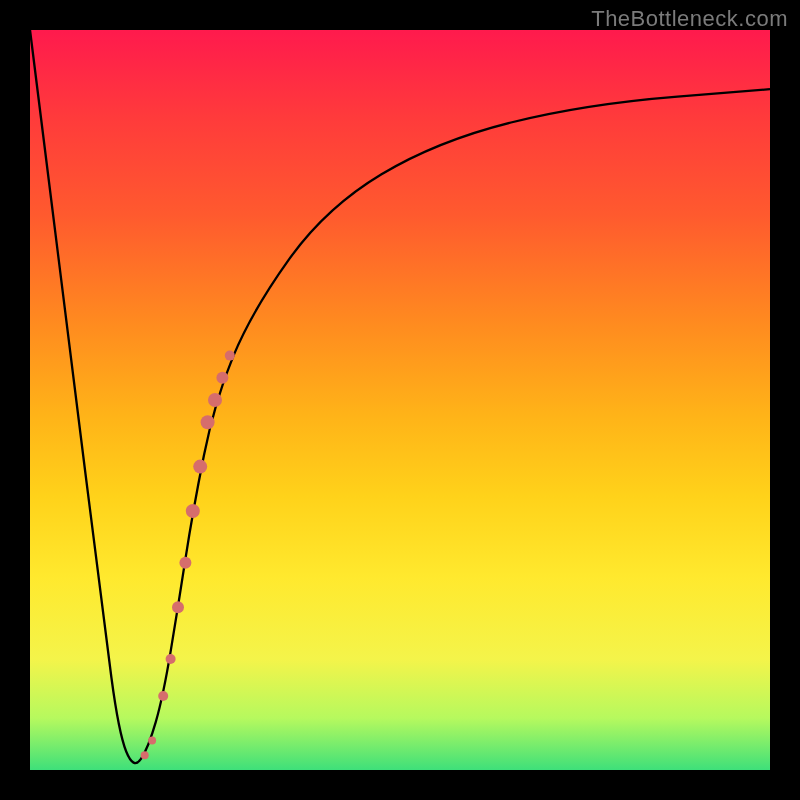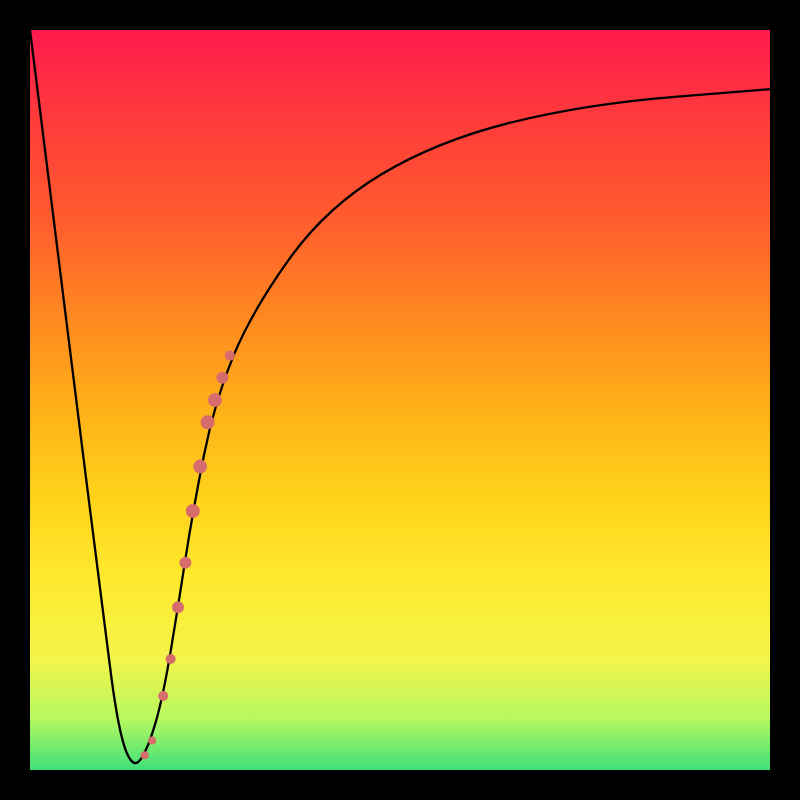--- a/index.html
+++ b/index.html
@@ -83,13 +83,14 @@
           <circle cx="170.20000000000002" cy="436.6" r="7"></circle>
           <circle cx="177.6" cy="392.20000000000005" r="7"></circle>
           <circle cx="185" cy="370" r="7"></circle>
           <circle cx="192.4" cy="347.79999999999995" r="6"></circle>
           <circle cx="199.8" cy="325.59999999999997" r="5"></circle>
         </g>
     </svg>
 
   </div>
 
+  <div class="watermark">TheBottleneck.com</div>
 </div>
 
 </body></html>

